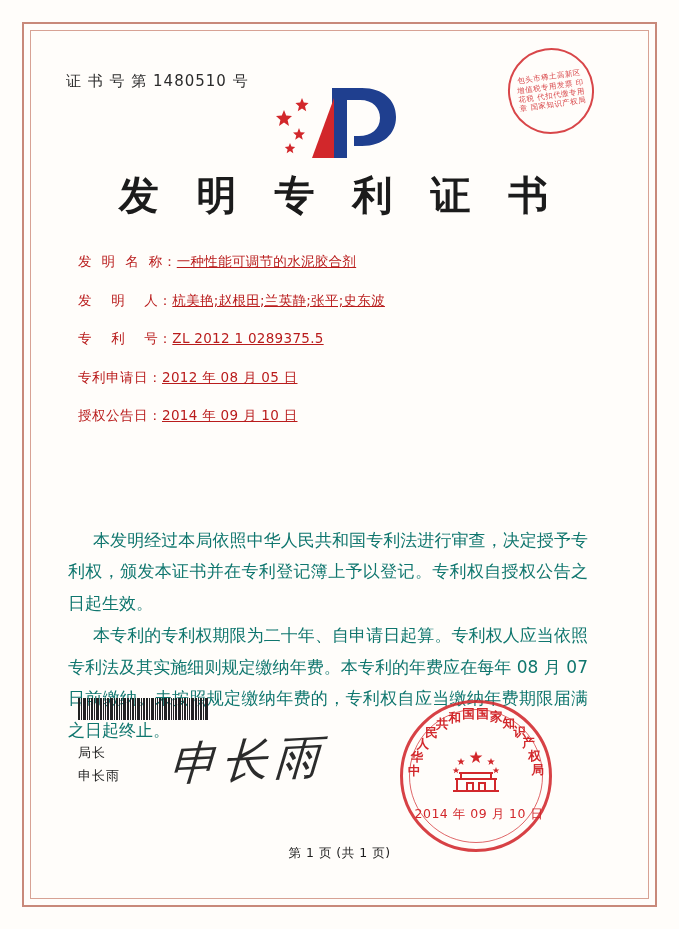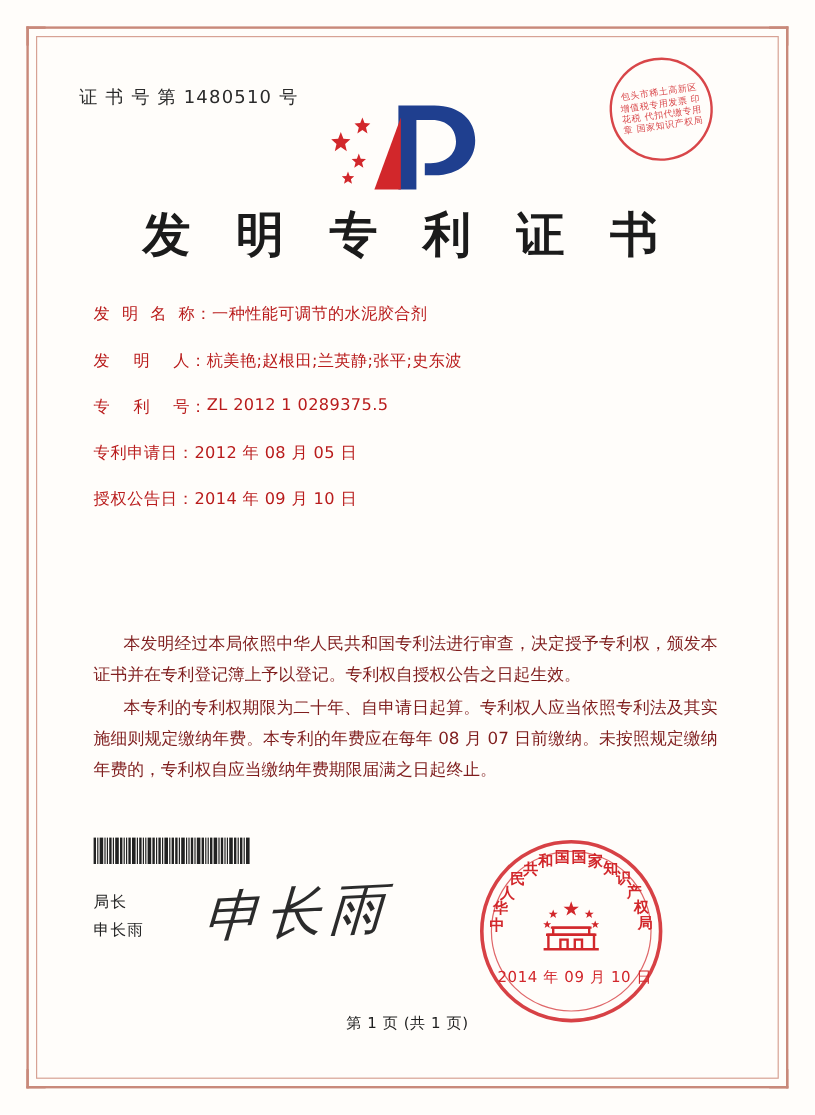--- a/index.html
+++ b/index.html
@@ -102,29 +102,30 @@
     margin-bottom: 20.5px;
     font-size: 13.5px;
     color: #b91c1c;
   }
   .field .label {
     white-space: pre;
     letter-spacing: 0.5px;
   }
   .field .value {
     letter-spacing: 0.3px;
+    text-decoration: underline;
   }
 
   .body-text {
     position: absolute;
-    left: 78px; top: 525px;
+    left: 68px; top: 525px;
     width: 520px;
-    font-size: 14px;
+    font-size: 17px;
     line-height: 1.85;
-    color: #7f1d1d;
+    color: #0f766e;
     text-align: justify;
   }
   .body-text p {
     margin: 0 0 1px 0;
     text-indent: 25px;
   }
 
   
   .barcode {
     position: absolute;

